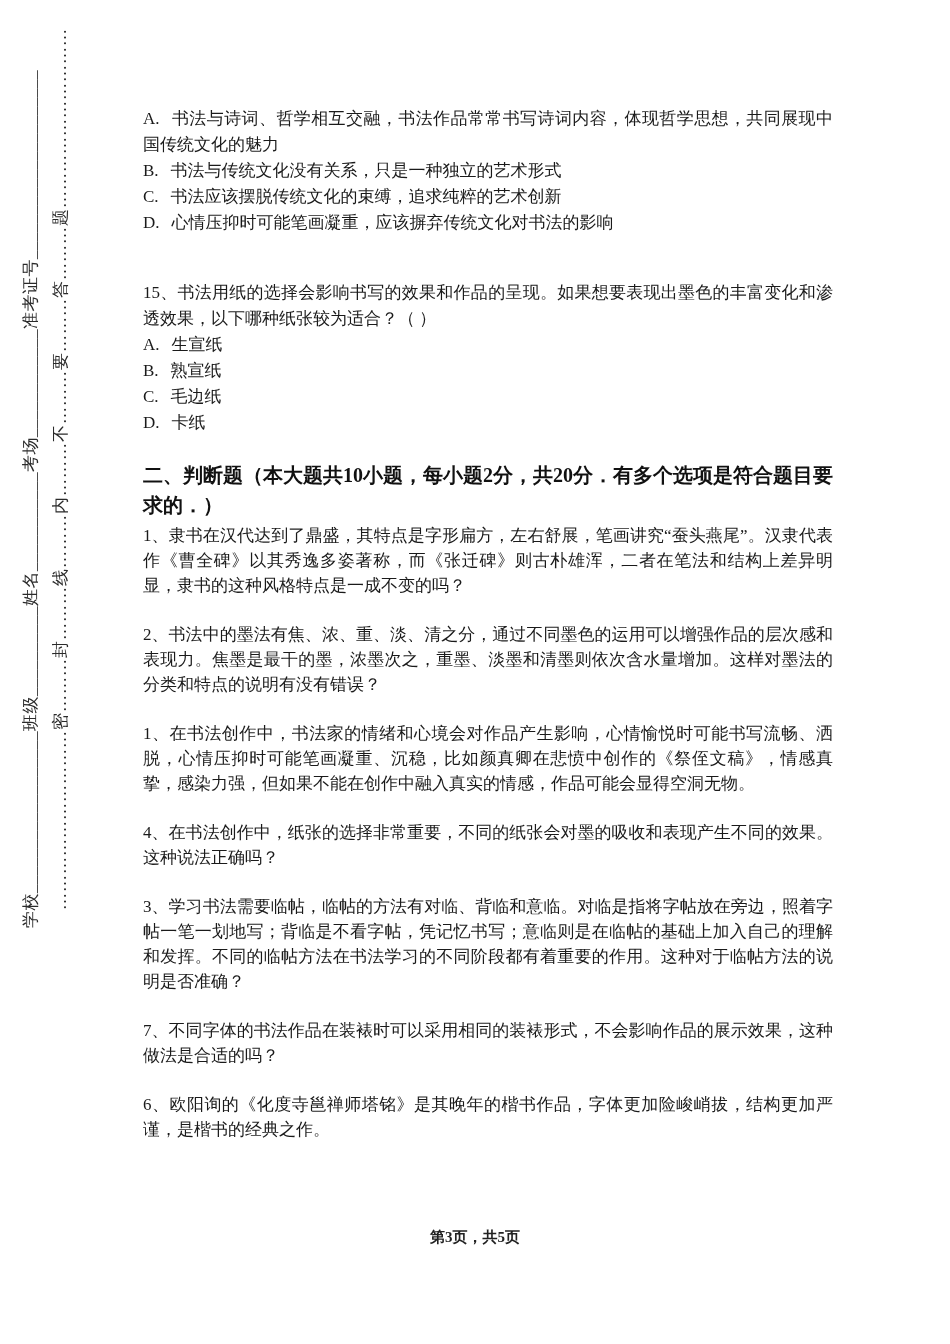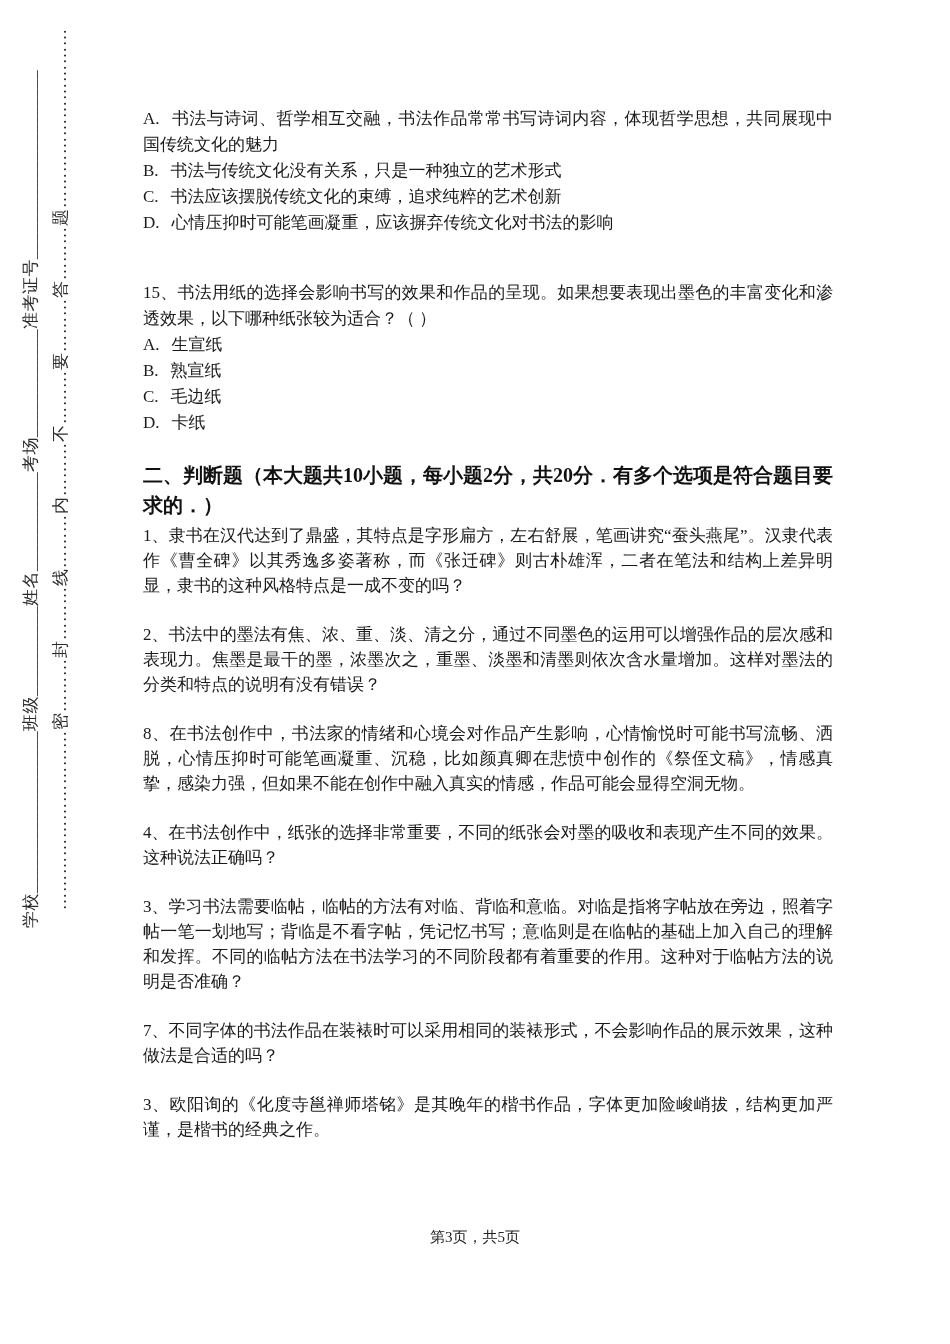--- a/index.html
+++ b/index.html
@@ -57,20 +57,21 @@
   .judge.first { margin-top: 0; }
 
   .footer {
     position: absolute;
     top: 1228px;
     left: 0;
     width: 950px;
     text-align: center;
     font-size: 15px;
     color: #222;
+    font-weight: bold;
   }
 </style>
 </head>
 <body>
 
 <div>
   <div class="vert seal-labels">学校__________________班级__________姓名___________考场____________准考证号_____________________</div>
   <div class="vert seal-dots">…………………………密………封………线………内………不………要………答………题…………………………</div>
 </div>
 
@@ -104,21 +105,21 @@
     </div>
     <div class="opt-row">
       <span class="opt-label">D.</span><span>卡纸</span>
     </div>
   </div>
 
   <div class="section-title">二、判断题（本大题共10小题，每小题2分，共20分．有多个选项是符合题目要求的．）</div>
 
   <div class="judge first">1、隶书在汉代达到了鼎盛，其特点是字形扁方，左右舒展，笔画讲究“蚕头燕尾”。汉隶代表作《曹全碑》以其秀逸多姿著称，而《张迁碑》则古朴雄浑，二者在笔法和结构上差异明显，隶书的这种风格特点是一成不变的吗？</div>
   <div class="judge">2、书法中的墨法有焦、浓、重、淡、清之分，通过不同墨色的运用可以增强作品的层次感和表现力。焦墨是最干的墨，浓墨次之，重墨、淡墨和清墨则依次含水量增加。这样对墨法的分类和特点的说明有没有错误？</div>
-  <div class="judge">8、在书法创作中，书法家的情绪和心境会对作品产生影响，心情愉悦时可能书写流畅、洒脱，心情压抑时可能笔画凝重、沉稳，比如颜真卿在悲愤中创作的《祭侄文稿》，情感真挚，感染力强，但如果不能在创作中融入真实的情感，作品可能会显得空洞无物。</div>
+  <div class="judge">1、在书法创作中，书法家的情绪和心境会对作品产生影响，心情愉悦时可能书写流畅、洒脱，心情压抑时可能笔画凝重、沉稳，比如颜真卿在悲愤中创作的《祭侄文稿》，情感真挚，感染力强，但如果不能在创作中融入真实的情感，作品可能会显得空洞无物。</div>
   <div class="judge">4、在书法创作中，纸张的选择非常重要，不同的纸张会对墨的吸收和表现产生不同的效果。这种说法正确吗？</div>
   <div class="judge">3、学习书法需要临帖，临帖的方法有对临、背临和意临。对临是指将字帖放在旁边，照着字帖一笔一划地写；背临是不看字帖，凭记忆书写；意临则是在临帖的基础上加入自己的理解和发挥。不同的临帖方法在书法学习的不同阶段都有着重要的作用。这种对于临帖方法的说明是否准确？</div>
   <div class="judge">7、不同字体的书法作品在装裱时可以采用相同的装裱形式，不会影响作品的展示效果，这种做法是合适的吗？</div>
-  <div class="judge">3、欧阳询的《化度寺邕禅师塔铭》是其晚年的楷书作品，字体更加险峻峭拔，结构更加严谨，是楷书的经典之作。</div>
+  <div class="judge">6、欧阳询的《化度寺邕禅师塔铭》是其晚年的楷书作品，字体更加险峻峭拔，结构更加严谨，是楷书的经典之作。</div>
 
 </div>
 
 <div class="footer">第3页，共5页</div>
 
 </body></html>

